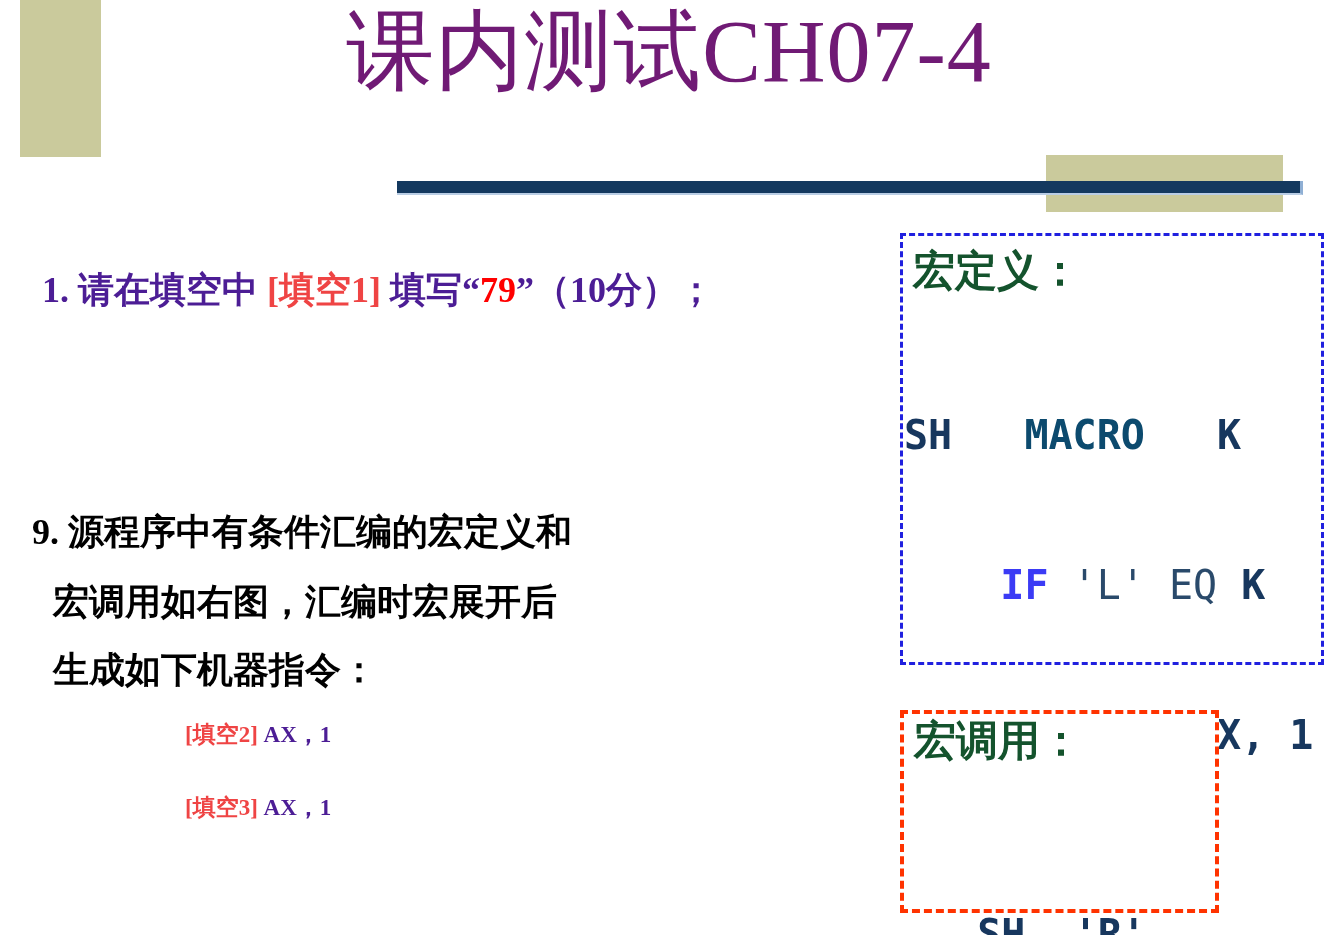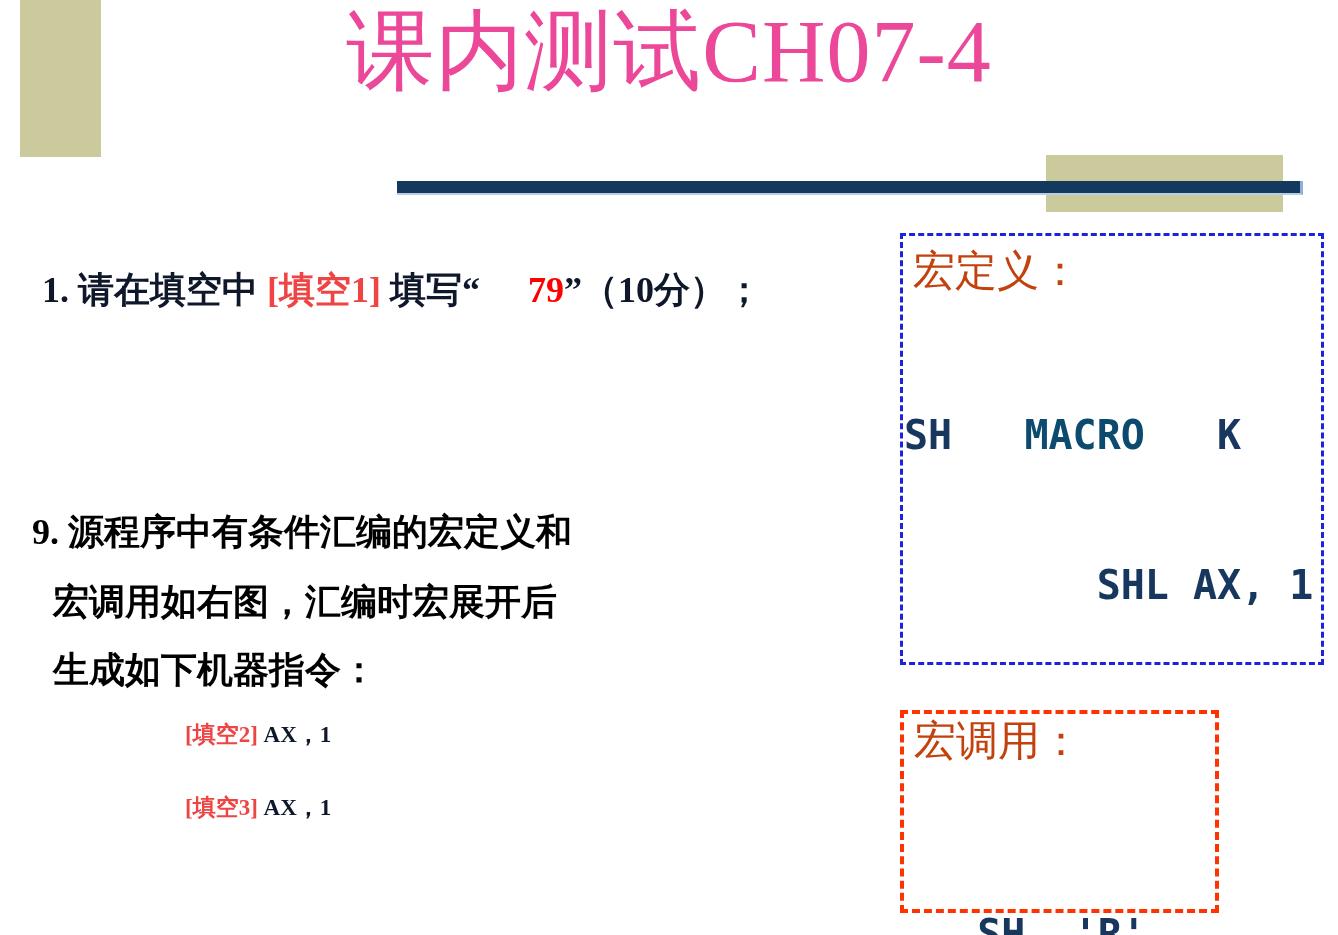--- a/index.html
+++ b/index.html
@@ -24,21 +24,21 @@
     border-bottom: 2px solid #B9CDE4;
   }
   .title {
     position: absolute;
     left: 0; top: 0; width: 100%;
     margin: 0;
     text-align: center;
     font-size: 88px;
     font-weight: normal;
     line-height: 1.18;
-    color: #ec4899;
+    color: #701a75;
     letter-spacing: 1px;
     white-space: pre;
   }
   
   .q-text {
     position: absolute;
     font-size: 36px;
     font-weight: bold;
     color: #000000;
     white-space: pre;
@@ -59,43 +59,43 @@
     border: 3px dashed #2020DF;
   }
   .box-call {
     left: 900px; top: 710px;
     width: 319px; height: 203px;
     border: 4px dashed #FF3300;
   }
   .box-heading {
     position: absolute;
     font-size: 42px;
-    font-weight: normal;
-    color: #c2410c;
+    font-weight: bold;
+    color: #14532d;
     white-space: pre;
     line-height: 1.1;
   }
   .heading-def  { left: 10px; top: 12px; }
   .heading-call { left: 10px; top: 4px; }
   
   .code {
     position: absolute;
     font-family: "DejaVu Sans Mono", "Liberation Mono", monospace;
     font-size: 40px;
     font-weight: bold;
     color: #17375E;
     white-space: pre;
   }
   .code-def  { left: 1px; top: 74px; line-height: 50px; }
   .code-call { left: 1px; top: 78px; line-height: 57px; }
   .code-line { white-space: pre; }
   
-  .tk-black    { color: #0f172a; }
+  .tk-black    { color: #4c1d95; }
   .tk-lblue    { color: #ef4444; }
-  .tk-red      { color: #FF0000; margin-left: 48px; }
+  .tk-red      { color: #FF0000; }
   .tk-navy     { color: #17375E; font-weight: bold; }
   .tk-navy-reg { color: #2A4A6B; font-weight: normal; }
   .tk-orange   { color: #0c4a6e; font-weight: bold; }
   .tk-blue     { color: #3B3BF5; font-weight: bold; }
 </style>
 </head>
 <body>
 
 <div class="slide">
 
@@ -111,20 +111,21 @@
   <div class="q-text q2l2">宏调用如右图，汇编时宏展开后</div>
   <div class="q-text q2l3">生成如下机器指令：</div>
 
   <div class="q-text fill fill1"><span class="tk-lblue">[填空2]</span><span class="tk-black"> AX，1</span></div>
   <div class="q-text fill fill2"><span class="tk-lblue">[填空3]</span><span class="tk-black"> AX，1</span></div>
 
   <div class="box box-def">
     <div class="box-heading heading-def">宏定义：</div>
     <div class="code code-def">
       <div class="code-line"><span class="tk-navy">SH   </span><span class="tk-orange">MACRO</span><span class="tk-navy">   K</span></div>
+      <div class="code-line"><span class="tk-navy">    </span><span class="tk-blue">IF</span><span class="tk-navy"> </span><span class="tk-navy-reg">'L'</span><span class="tk-navy"> </span><span class="tk-navy-reg">EQ</span><span class="tk-navy"> </span><span class="tk-navy">K</span></div>
       <div class="code-line"><span class="tk-navy">        SHL AX, 1</span></div>
       <div class="code-line"><span class="tk-navy">    </span><span class="tk-blue">ELSE</span></div>
       
       
       
     </div>
   </div>
 
   <div class="box box-call">
     <div class="box-heading heading-call">宏调用：</div>

